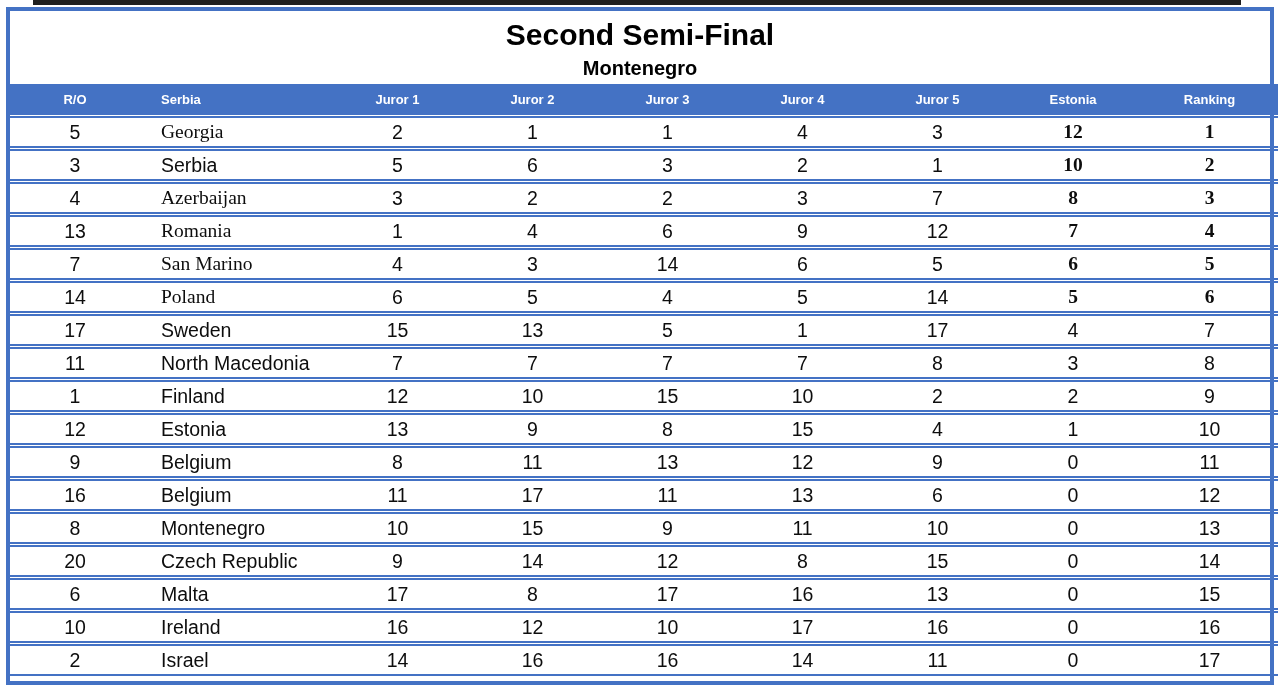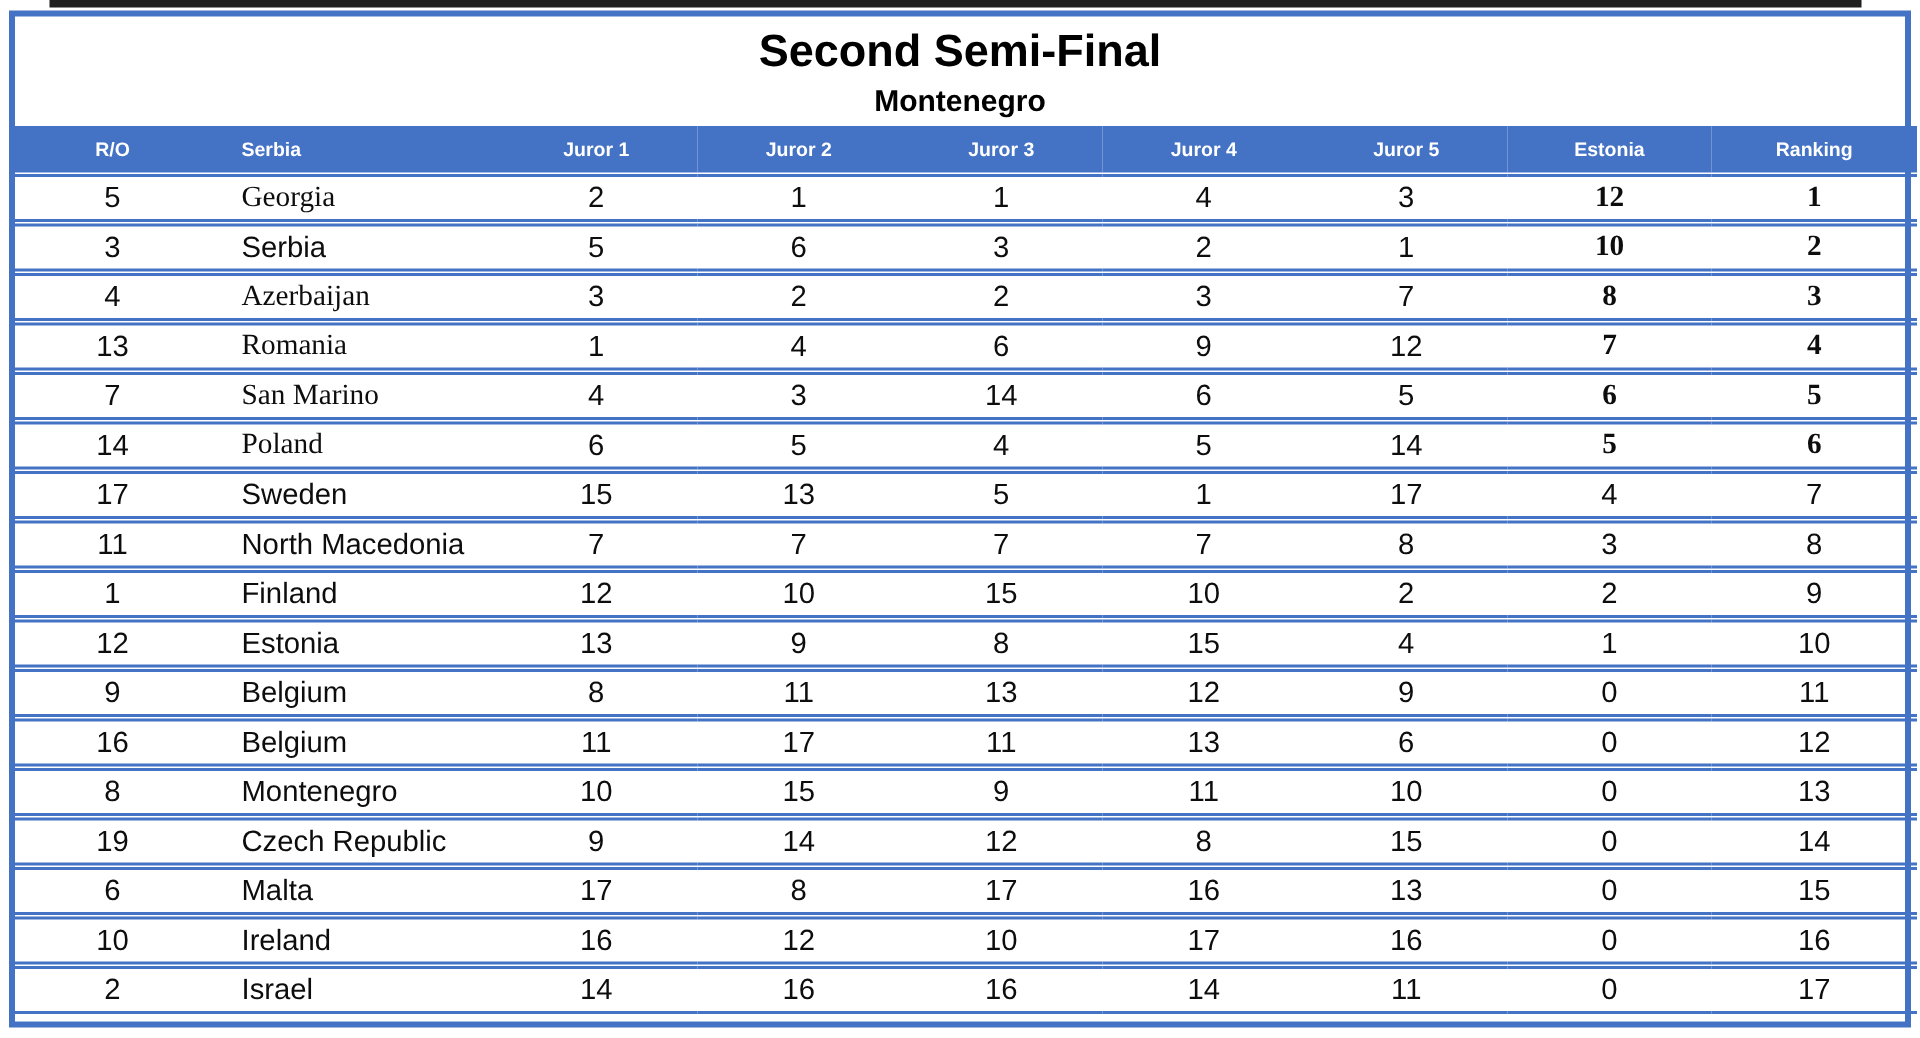--- a/index.html
+++ b/index.html
@@ -217,21 +217,21 @@
           <td class="left">Montenegro</td>
           <td>10</td>
           <td>15</td>
           <td>9</td>
           <td>11</td>
           <td>10</td>
           <td>0</td>
           <td>13</td>
         </tr>
         <tr>
-          <td>19</td>
+          <td>20</td>
           <td class="left">Czech Republic</td>
           <td>9</td>
           <td>14</td>
           <td>12</td>
           <td>8</td>
           <td>15</td>
           <td>0</td>
           <td>14</td>
         </tr>
         <tr>

